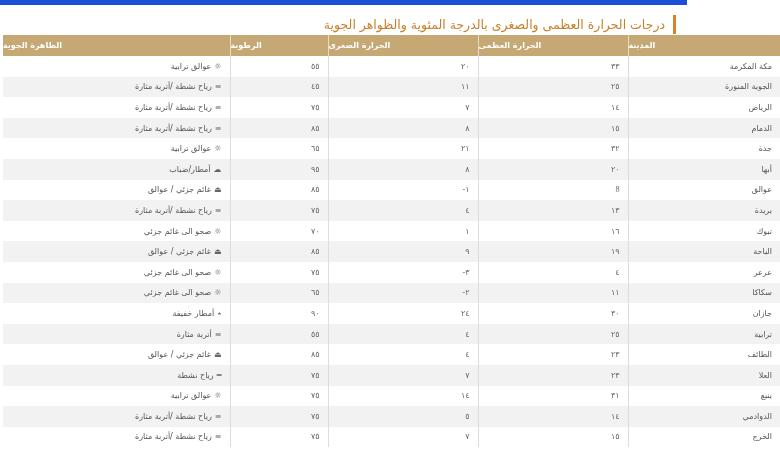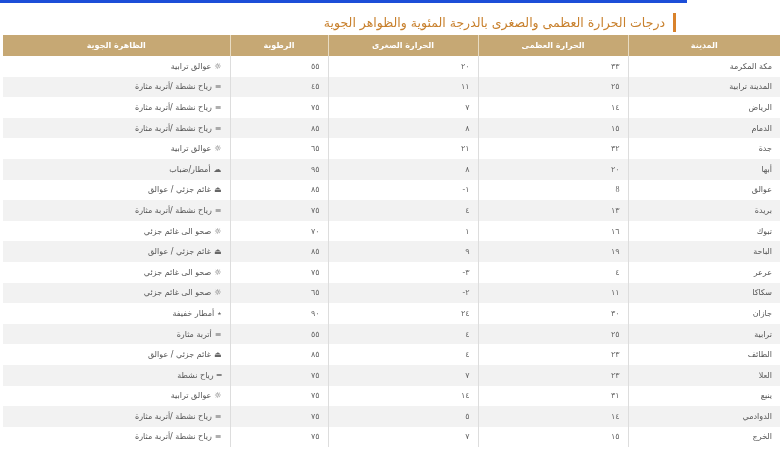--- a/index.html
+++ b/index.html
@@ -1,21 +1,21 @@
 <!DOCTYPE html>
 <html><head>
 <meta charset="utf-8">
 <style>
   html, body { margin:0; padding:0; background:#ffffff; }
   body { width:780px; height:470px; overflow:hidden; font-family:"DejaVu Sans", sans-serif; direction:rtl; position:relative; }
-  .title-bar { position:absolute; top:0; left:0; width:687px; height:34px; border-top:3px solid #1d4ed8; }
+  .title-bar { position:absolute; top:0; left:0; width:687px; height:34px; border-top:5px solid #1d4ed8; }
   .title-accent { position:absolute; right:11px; top:10px; width:3px; height:19px; background:#d9822b; }
   .title-text { position:absolute; right:22px; top:10px; font-size:12.5px; color:#c8802d; line-height:19px; white-space:nowrap; }
   table { position:absolute; top:35px; left:3px; width:777px; border-collapse:collapse; table-layout:fixed; }
-  th { background:#c6a874; color:#ffffff; font-size:8px; font-weight:bold; height:21px; text-align:center; padding:0 8px; border-left:1px solid #e8dcc4; }
+  th { background:#c6a874; color:#ffffff; font-size:8px; font-weight:bold; height:21px; text-align:left; padding:0 0; border-left:1px solid #e8dcc4; }
   td { font-size:8px; color:#555555; height:20.6px; padding:0 8px; text-align:right; border-left:1px solid #dddddd; white-space:nowrap; }
   tr.alt td { background:#f2f2f2; }
   td.num { color:#666666;font-family:Liberation Serif, serif; }
   .wicon { display:inline-block; margin-left:3px; color:#666666; font-size:8px; }
 </style>
 </head>
 <body>
 
 <div class="title-bar">
   <div class="title-accent"></div>
@@ -41,21 +41,21 @@
   </thead>
   <tbody id="tbody">
       <tr>
         <td>مكة المكرمة</td>
         <td class="num">٣٣</td>
         <td class="num">٢٠</td>
         <td class="num">٥٥</td>
         <td style="border-left:none"><span class="wicon">☼</span><span>عوالق ترابية</span></td>
       </tr>
       <tr class="alt">
-        <td>المدينة ترابية</td>
+        <td>الجوية المنورة</td>
         <td class="num">٢٥</td>
         <td class="num">١١</td>
         <td class="num">٤٥</td>
         <td style="border-left:none"><span class="wicon">≡</span><span>رياح نشطة /أتربة مثارة</span></td>
       </tr>
       <tr>
         <td>الرياض</td>
         <td class="num">١٤</td>
         <td class="num">٧</td>
         <td class="num">٧٥</td>

